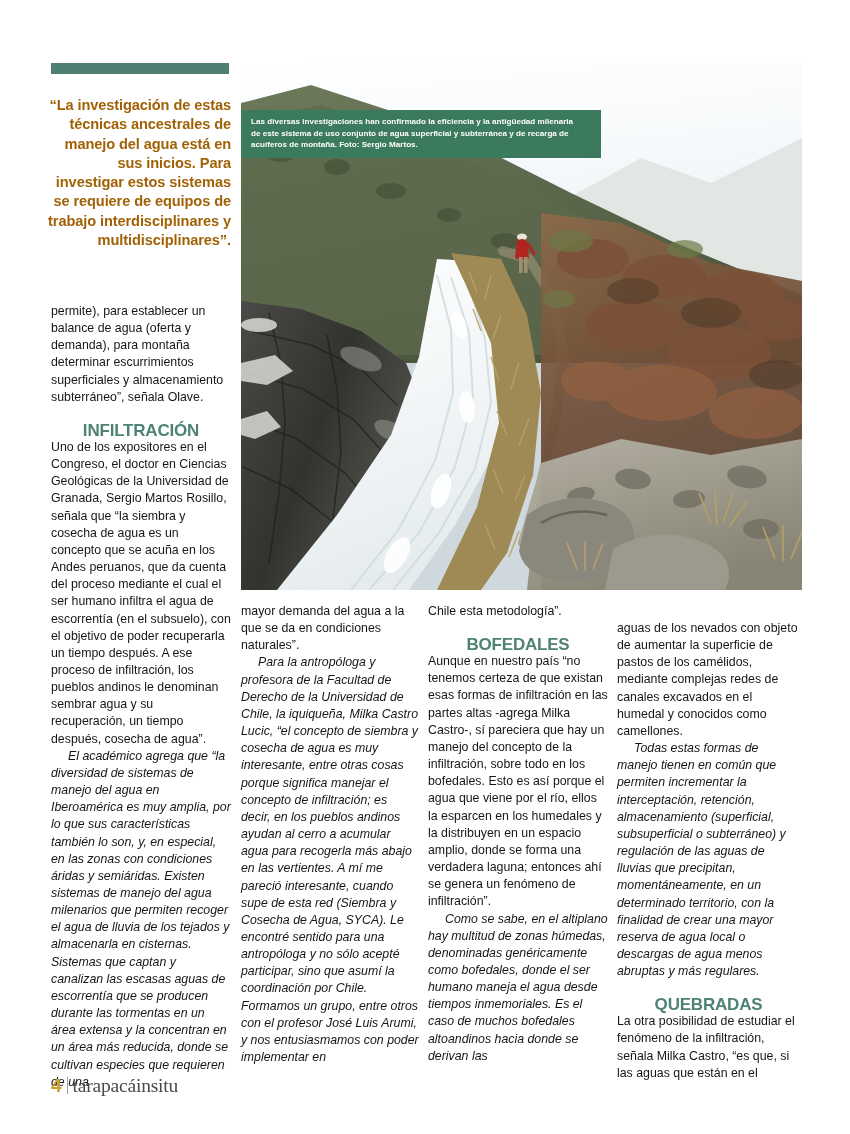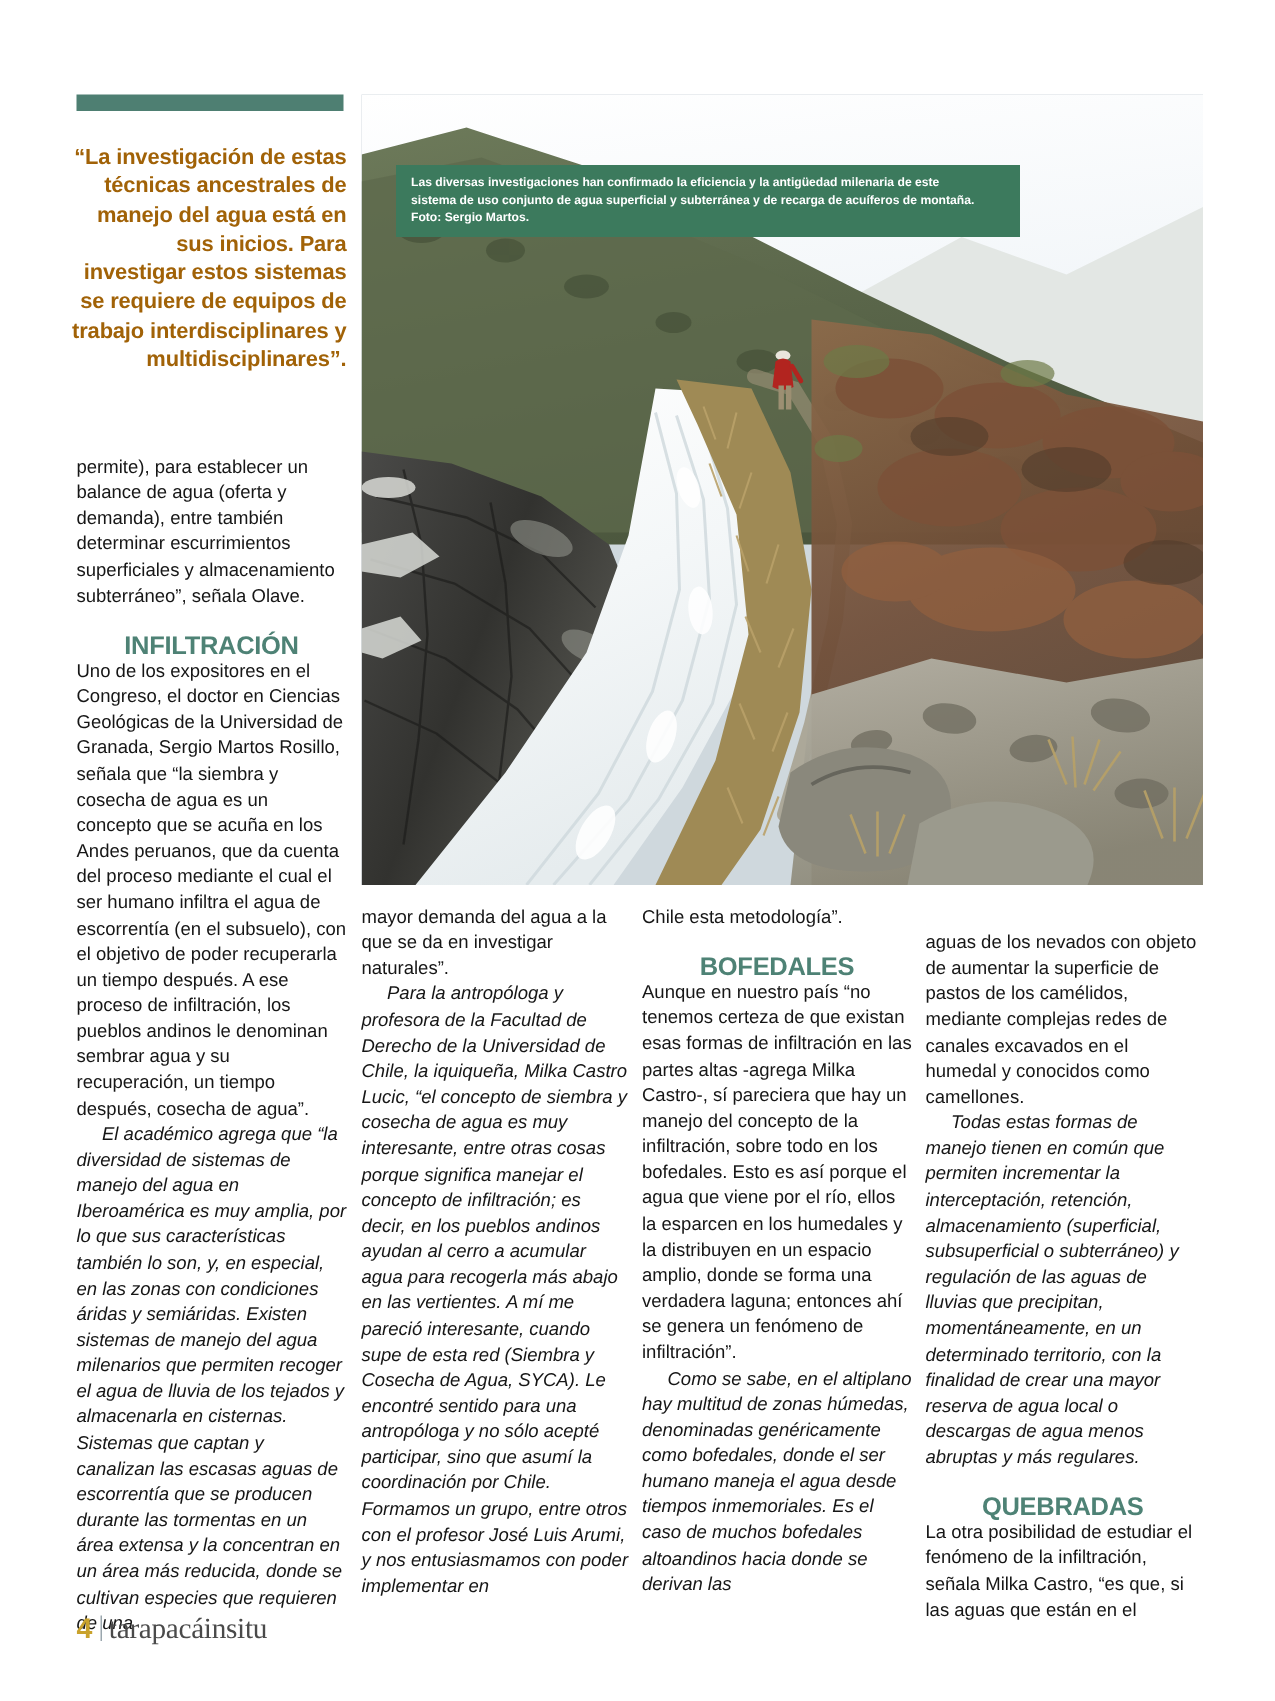--- a/index.html
+++ b/index.html
@@ -55,29 +55,28 @@
     height: 527px;
     overflow: hidden;
     background: #cfd8dd;
   }
   .photo svg { display: block; width: 100%; height: 100%; }
 
   .photo-caption {
     position: absolute;
     left: 0px;
     top: 47px;
-    width: 416px;
+    width: 360px;
     background: #3c7a5d;
     color: #ffffff;
     font-size: 8.1px;
     line-height: 11.6px;
     font-weight: bold;
     padding: 6px 25px 7px 10px;
     box-sizing: border-box;
-    margin-left: 23px;
   }
 
   
   .col {
     position: absolute;
     font-size: 12.35px;
     line-height: 17.15px;
     color: #161616;
     text-align: left;
   }
@@ -307,27 +306,27 @@
         <path d="M336 506 l-10 -26 M344 508 l0 -30 M352 506 l10 -26"></path>
       </g>
 
       <rect x="0" y="0" width="561" height="527" fill="none"></rect>
     </svg>
 
     <div class="photo-caption">Las diversas investigaciones han confirmado la eficiencia y la antigüedad milenaria de este sistema de uso conjunto de agua superficial y subterránea y de recarga de acuíferos de montaña. Foto: Sergio Martos.</div>
   </div>
 
   <div class="col" id="col1">
-      <p>permite), para establecer un balance de agua (oferta y demanda), entre también determinar escurrimientos superficiales y almacenamiento subterráneo”, señala Olave.</p>
+      <p>permite), para establecer un balance de agua (oferta y demanda), para montaña determinar escurrimientos superficiales y almacenamiento subterráneo”, señala Olave.</p>
       <h3>INFILTRACIÓN</h3>
       <p>Uno de los expositores en el Congreso, el doctor en Ciencias Geológicas de la Universidad de Granada, Sergio Martos Rosillo, señala que “la siembra y cosecha de agua es un concepto que se acuña en los Andes peruanos, que da cuenta del proceso mediante el cual el ser humano infiltra el agua de escorrentía (en el subsuelo), con el objetivo de poder recuperarla un tiempo después. A ese proceso de infiltración, los pueblos andinos le denominan sembrar agua y su recuperación, un tiempo después, cosecha de agua”.</p>
       <p class="indent">El académico agrega que “la diversidad de sistemas de manejo del agua en Iberoamérica es muy amplia, por lo que sus características también lo son, y, en especial, en las zonas con condiciones áridas y semiáridas. Existen sistemas de manejo del agua milenarios que permiten recoger el agua de lluvia de los tejados y almacenarla en cisternas. Sistemas que captan y canalizan las escasas aguas de escorrentía que se producen durante las tormentas en un área extensa y la concentran en un área más reducida, donde se cultivan especies que requieren de una</p>
     </div>
   <div class="col" id="col2">
-      <p>mayor demanda del agua a la que se da en investigar naturales”.</p>
+      <p>mayor demanda del agua a la que se da en condiciones naturales”.</p>
       <p class="indent">Para la antropóloga y profesora de la Facultad de Derecho de la Universidad de Chile, la iquiqueña, Milka Castro Lucic, “el concepto de siembra y cosecha de agua es muy interesante, entre otras cosas porque significa manejar el concepto de infiltración; es decir, en los pueblos andinos ayudan al cerro a acumular agua para recogerla más abajo en las vertientes. A mí me pareció interesante, cuando supe de esta red (Siembra y Cosecha de Agua, SYCA). Le encontré sentido para una antropóloga y no sólo acepté participar, sino que asumí la coordinación por Chile. Formamos un grupo, entre otros con el profesor José Luis Arumi, y nos entusiasmamos con poder implementar en</p>
     </div>
   <div class="col" id="col3">
       <p>Chile esta metodología”.</p>
       <h3>BOFEDALES</h3>
       <p>Aunque en nuestro país “no tenemos certeza de que existan esas formas de infiltración en las partes altas -agrega Milka Castro-, sí pareciera que hay un manejo del concepto de la infiltración, sobre todo en los bofedales. Esto es así porque el agua que viene por el río, ellos la esparcen en los humedales y la distribuyen en un espacio amplio, donde se forma una verdadera laguna; entonces ahí se genera un fenómeno de infiltración”.</p>
       <p class="indent">Como se sabe, en el altiplano hay multitud de zonas húmedas, denominadas genéricamente como bofedales, donde el ser humano maneja el agua desde tiempos inmemoriales. Es el caso de muchos bofedales altoandinos hacia donde se derivan las</p>
     </div>
   <div class="col" id="col4">
       <p>aguas de los nevados con objeto de aumentar la superficie de pastos de los camélidos, mediante complejas redes de canales excavados en el humedal y conocidos como camellones.</p>

